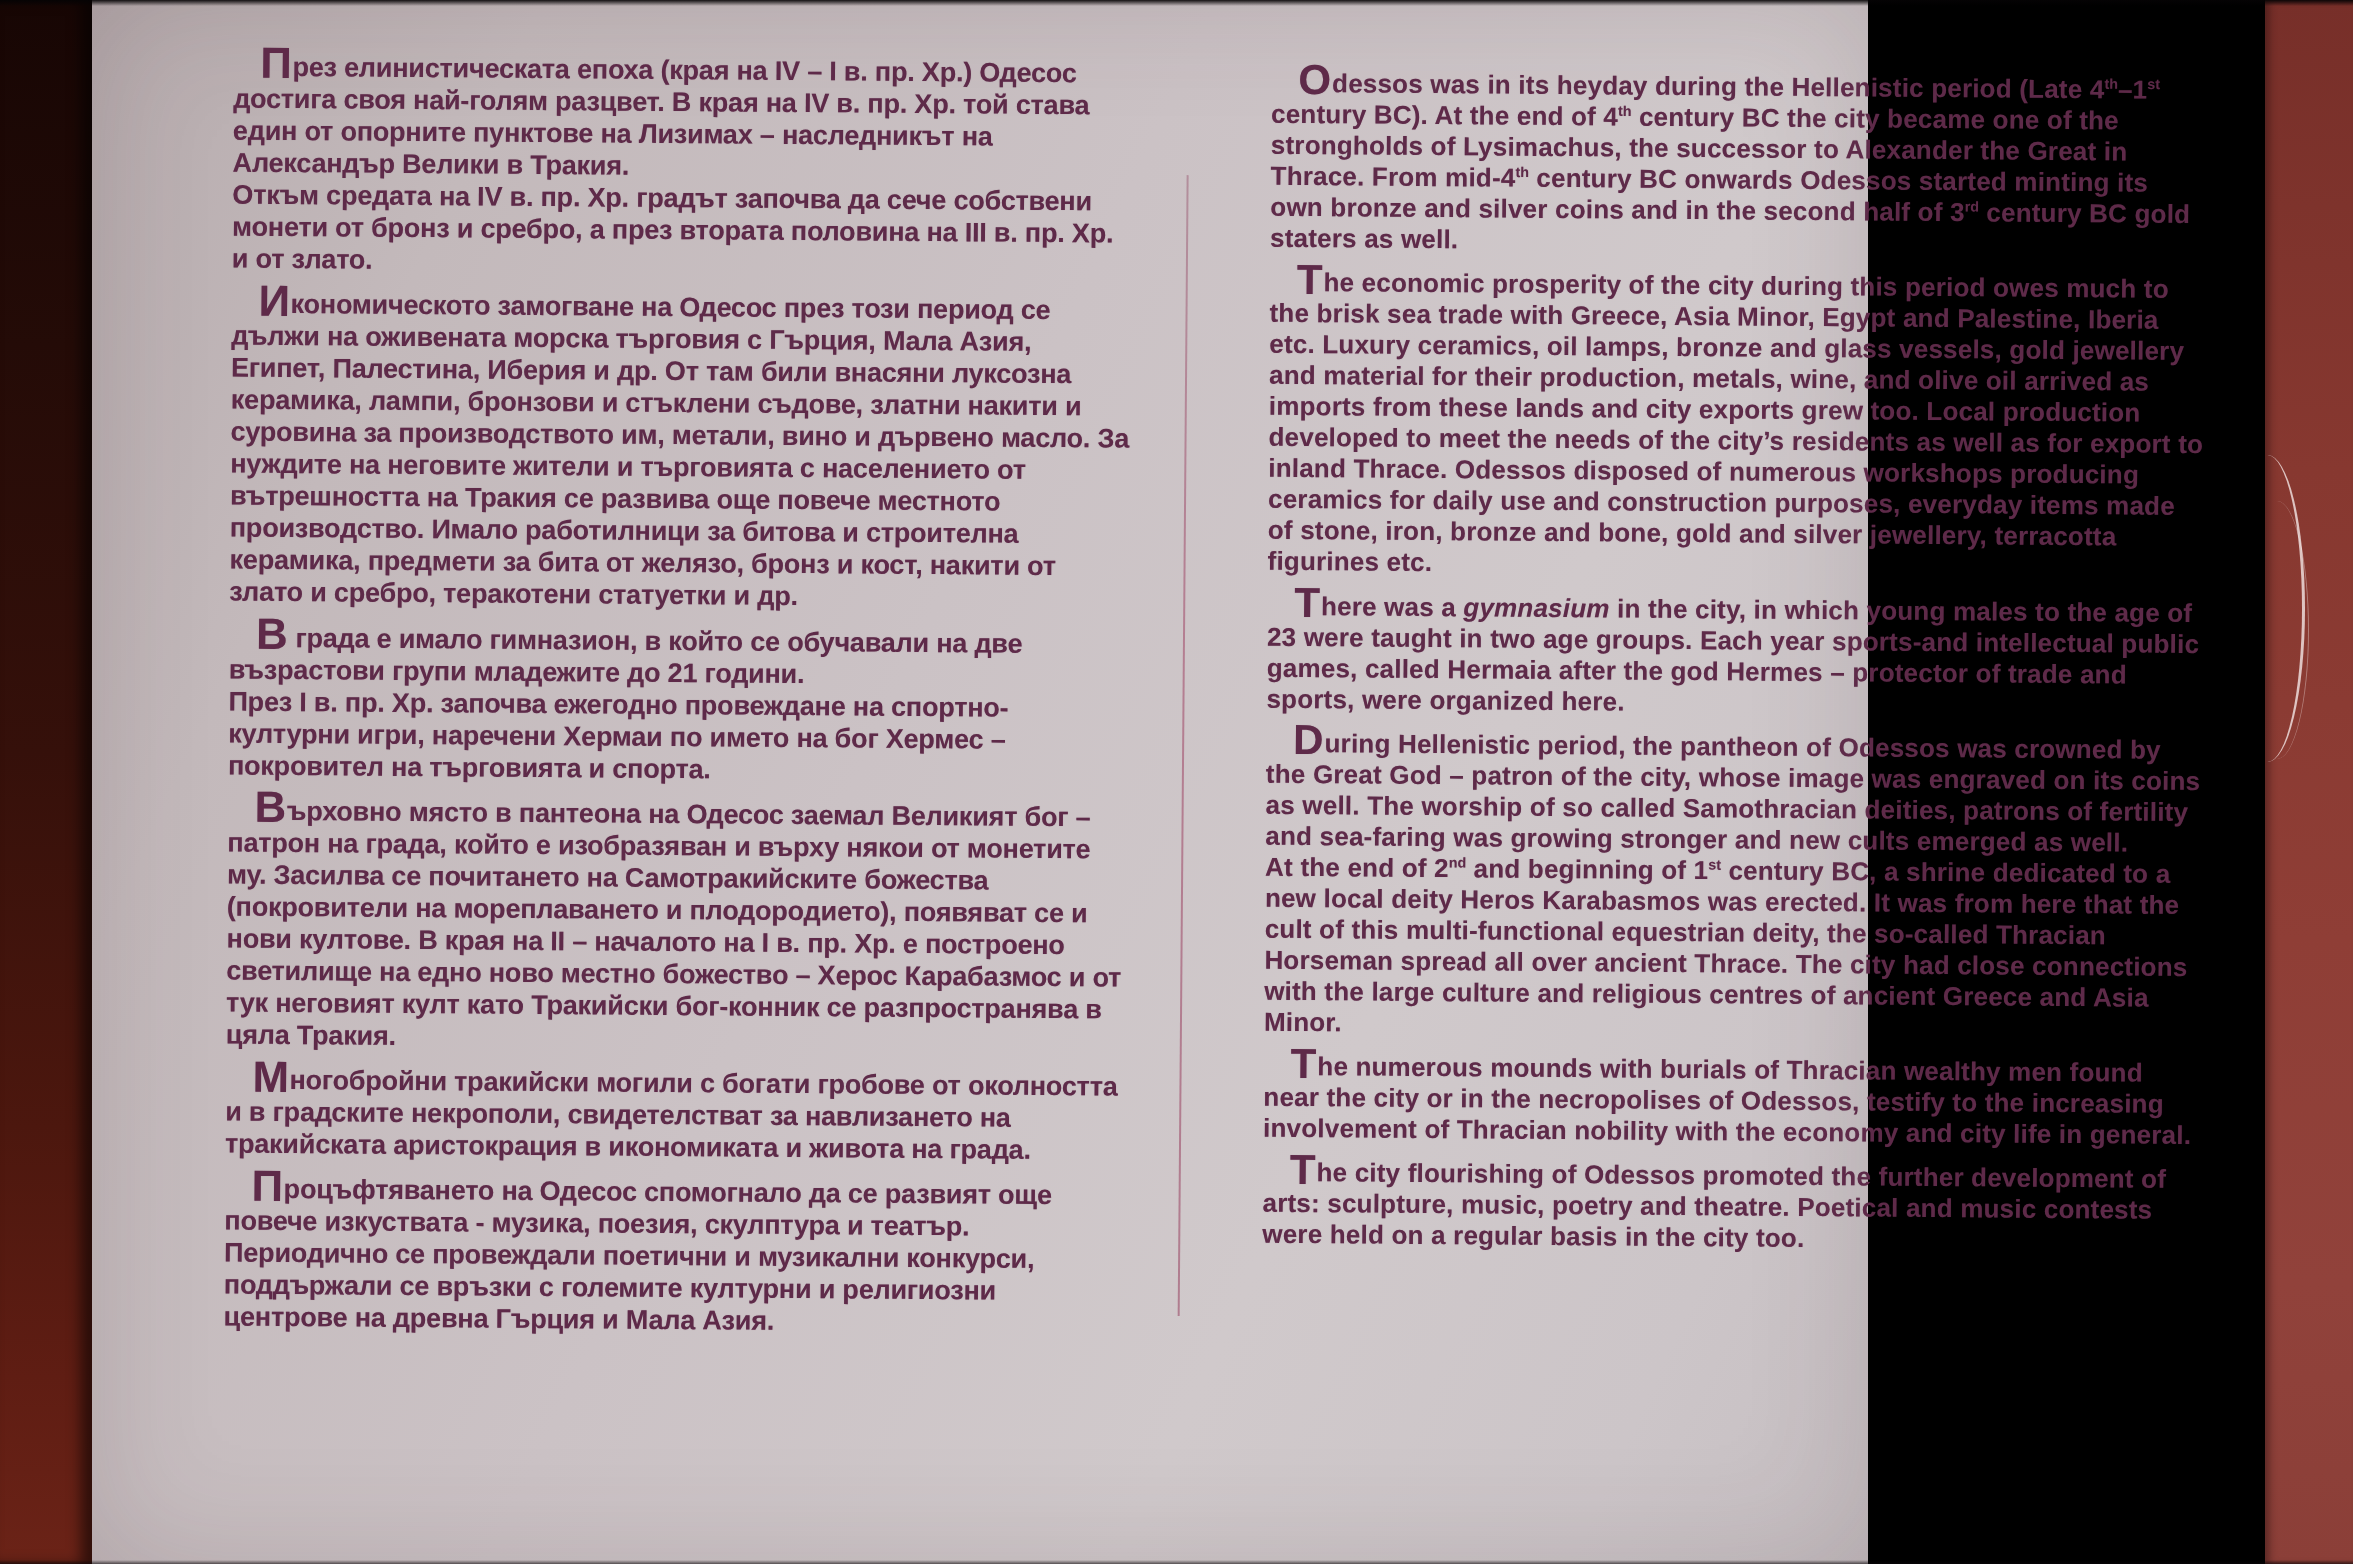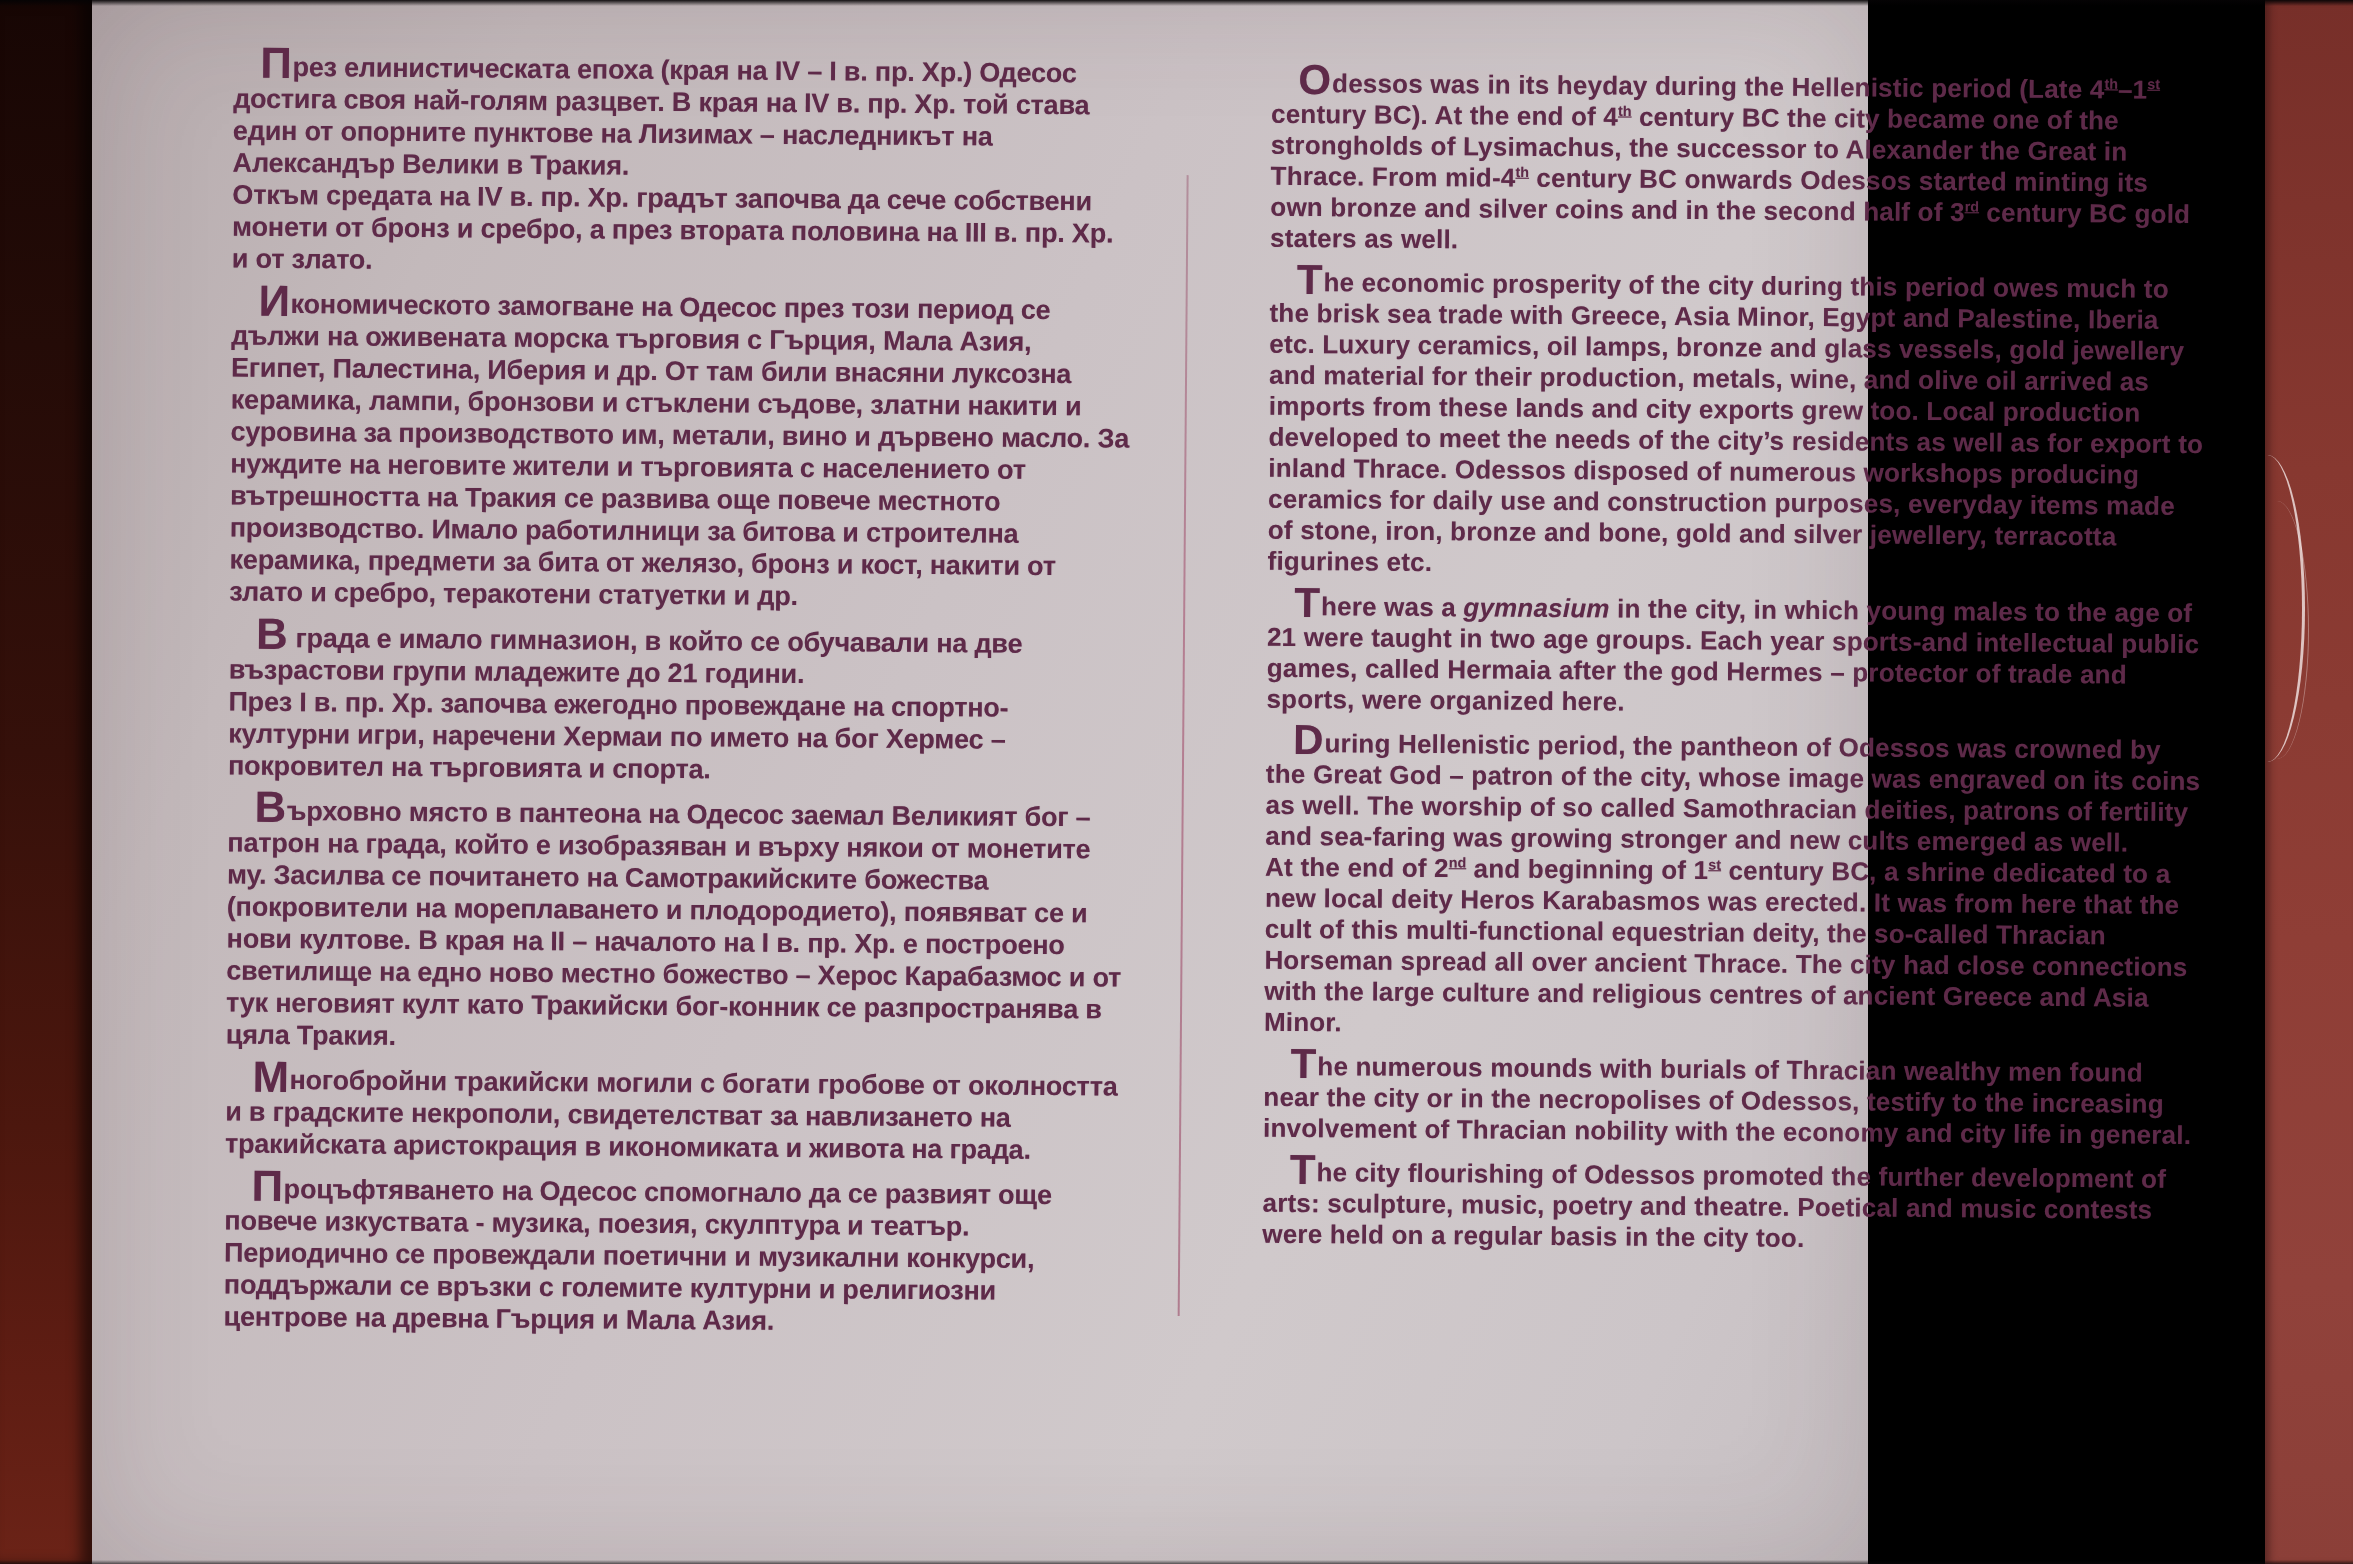--- a/index.html
+++ b/index.html
@@ -31,42 +31,42 @@
     background:linear-gradient(to top,rgba(10,7,9,.75),rgba(10,7,9,0));}
   .col{position:absolute;color:#5e2a49;font-weight:700;
     text-shadow:0 0 0.8px rgba(94,42,73,.4);}
   .col-bg{left:142px;top:58px;width:900px;font-size:27px;line-height:32px;letter-spacing:-0.2px;}
   .col-en{left:1180px;top:67px;width:936px;font-size:26px;line-height:31px;letter-spacing:0.2px;}
   .divider{position:absolute;left:1096px;top:175px;width:2.3px;height:1141px;
     background:linear-gradient(to bottom,rgba(158,100,122,.55),rgba(176,114,136,.85) 40%,rgba(168,106,128,.8));}
   .para{margin:0 0 13.3px 0;text-indent:27px;}
   .para:last-child{margin-bottom:0;}
   .cap{font-size:1.62em;line-height:0;vertical-align:-0.055em;padding-right:0.8px;}
-  .sup{font-size:.55em;vertical-align:super;line-height:0;letter-spacing:0;text-decoration:underline;}
+  .sup{font-size:.55em;vertical-align:super;line-height:0;letter-spacing:0;}
   .it{font-style:italic;}
 </style>
 </head>
 <body>
 
 <div class="scene">
   <div class="panel">
     <div class="tilt">
       <div class="col col-bg">
           <p class="para"><span class="cap">П</span><span>рез елинистическата епоха (края на IV – I в. пр. Хр.) Одесос достига своя най-голям разцвет. В края на IV в. пр. Хр. той става един от опорните пунктове на Лизимах – наследникът на Александър Велики в Тракия.</span><br><span>Откъм средата на IV в. пр. Хр. градът започва да сече собствени монети от бронз и сребро, а през втората половина на III в. пр. Хр. и от злато.</span></p>
           <p class="para"><span class="cap">И</span><span>кономическото замогване на Одесос през този период се дължи на оживената морска търговия с Гърция, Мала Азия, Египет, Палестина, Иберия и др. От там били внасяни луксозна керамика, лампи, бронзови и стъклени съдове, златни накити и суровина за производството им, метали, вино и дървено масло. За нуждите на неговите жители и търговията с населението от вътрешността на Тракия се развива още повече местното производство. Имало работилници за битова и строителна керамика, предмети за бита от желязо, бронз и кост, накити от злато и сребро, теракотени статуетки и др.</span></p>
           <p class="para"><span class="cap">В</span><span> града е имало гимназион, в който се обучавали на две възрастови групи младежите до 21 години.</span><br><span>През I в. пр. Хр. започва ежегодно провеждане на спортно-културни игри, наречени Хермаи по името на бог Хермес – покровител на търговията и спорта.</span></p>
           <p class="para"><span class="cap">В</span><span>ърховно място в пантеона на Одесос заемал Великият бог – патрон на града, който е изобразяван и върху някои от монетите му. Засилва се почитането на Самотракийските божества (покровители на мореплаването и плодородието), появяват се и нови култове. В края на II – началото на I в. пр. Хр. е построено светилище на едно ново местно божество – Херос Карабазмос и от тук неговият култ като Тракийски бог-конник се разпространява в цяла Тракия.</span></p>
           <p class="para"><span class="cap">М</span><span>ногобройни тракийски могили с богати гробове от околността и в градските некрополи, свидетелстват за навлизането на тракийската аристокрация в икономиката и живота на града.</span></p>
           <p class="para"><span class="cap">П</span><span>роцъфтяването на Одесос спомогнало да се развият още повече изкуствата - музика, поезия, скулптура и театър. Периодично се провеждали поетични и музикални конкурси, поддържали се връзки с големите културни и религиозни центрове на древна Гърция и Мала Азия.</span></p>
         </div>
       <div class="divider"></div>
       <div class="col col-en">
           <p class="para"><span class="cap">O</span><span>dessos was in its heyday during the Hellenistic period (Late 4</span><span class="sup">th</span><span>–1</span><span class="sup">st</span><span> century BC). At the end of 4</span><span class="sup">th</span><span> century BC the city became one of the strongholds of Lysimachus, the successor to Alexander the Great in Thrace. From mid-4</span><span class="sup">th</span><span> century BC onwards Odessos started minting its own bronze and silver coins and in the second half of 3</span><span class="sup">rd</span><span> century BC gold staters as well.</span></p>
           <p class="para"><span class="cap">T</span><span>he economic prosperity of the city during this period owes much to the brisk sea trade with Greece, Asia Minor, Egypt and Palestine, Iberia etc. Luxury ceramics, oil lamps, bronze and glass vessels, gold jewellery and material for their production, metals, wine, and olive oil arrived as imports from these lands and city exports grew too. Local production developed to meet the needs of the city’s residents as well as for export to inland Thrace. Odessos disposed of numerous workshops producing ceramics for daily use and construction purposes, everyday items made of stone, iron, bronze and bone, gold and silver jewellery, terracotta figurines etc.</span></p>
-          <p class="para"><span class="cap">T</span><span>here was a </span><span class="it">gymnasium</span><span> in the city, in which young males to the age of 21 were taught in two age groups. Each year sports-and intellectual public games, called Hermaia after the god Hermes – protector of trade and sports, were organized here.</span></p>
+          <p class="para"><span class="cap">T</span><span>here was a </span><span class="it">gymnasium</span><span> in the city, in which young males to the age of 23 were taught in two age groups. Each year sports-and intellectual public games, called Hermaia after the god Hermes – protector of trade and sports, were organized here.</span></p>
           <p class="para"><span class="cap">D</span><span>uring Hellenistic period, the pantheon of Odessos was crowned by the Great God – patron of the city, whose image was engraved on its coins as well. The worship of so called Samothracian deities, patrons of fertility and sea-faring was growing stronger and new cults emerged as well.</span><br><span>At the end of 2</span><span class="sup">nd</span><span> and beginning of 1</span><span class="sup">st</span><span> century BC, a shrine dedicated to a new local deity Heros Karabasmos was erected. It was from here that the cult of this multi-functional equestrian deity, the so-called Thracian Horseman spread all over ancient Thrace. The city had close connections with the large culture and religious centres of ancient Greece and Asia Minor.</span></p>
           <p class="para"><span class="cap">T</span><span>he numerous mounds with burials of Thracian wealthy men found near the city or in the necropolises of Odessos, testify to the increasing involvement of Thracian nobility with the economy and city life in general.</span></p>
           <p class="para"><span class="cap">T</span><span>he city flourishing of Odessos promoted the further development of arts: sculpture, music, poetry and theatre. Poetical and music contests were held on a regular basis in the city too.</span></p>
         </div>
     </div>
   </div>
   <div class="wall-left"></div>
   <div class="wall-right">
     <div class="arc-highlight"></div>
     <div class="arc-highlight2"></div>

